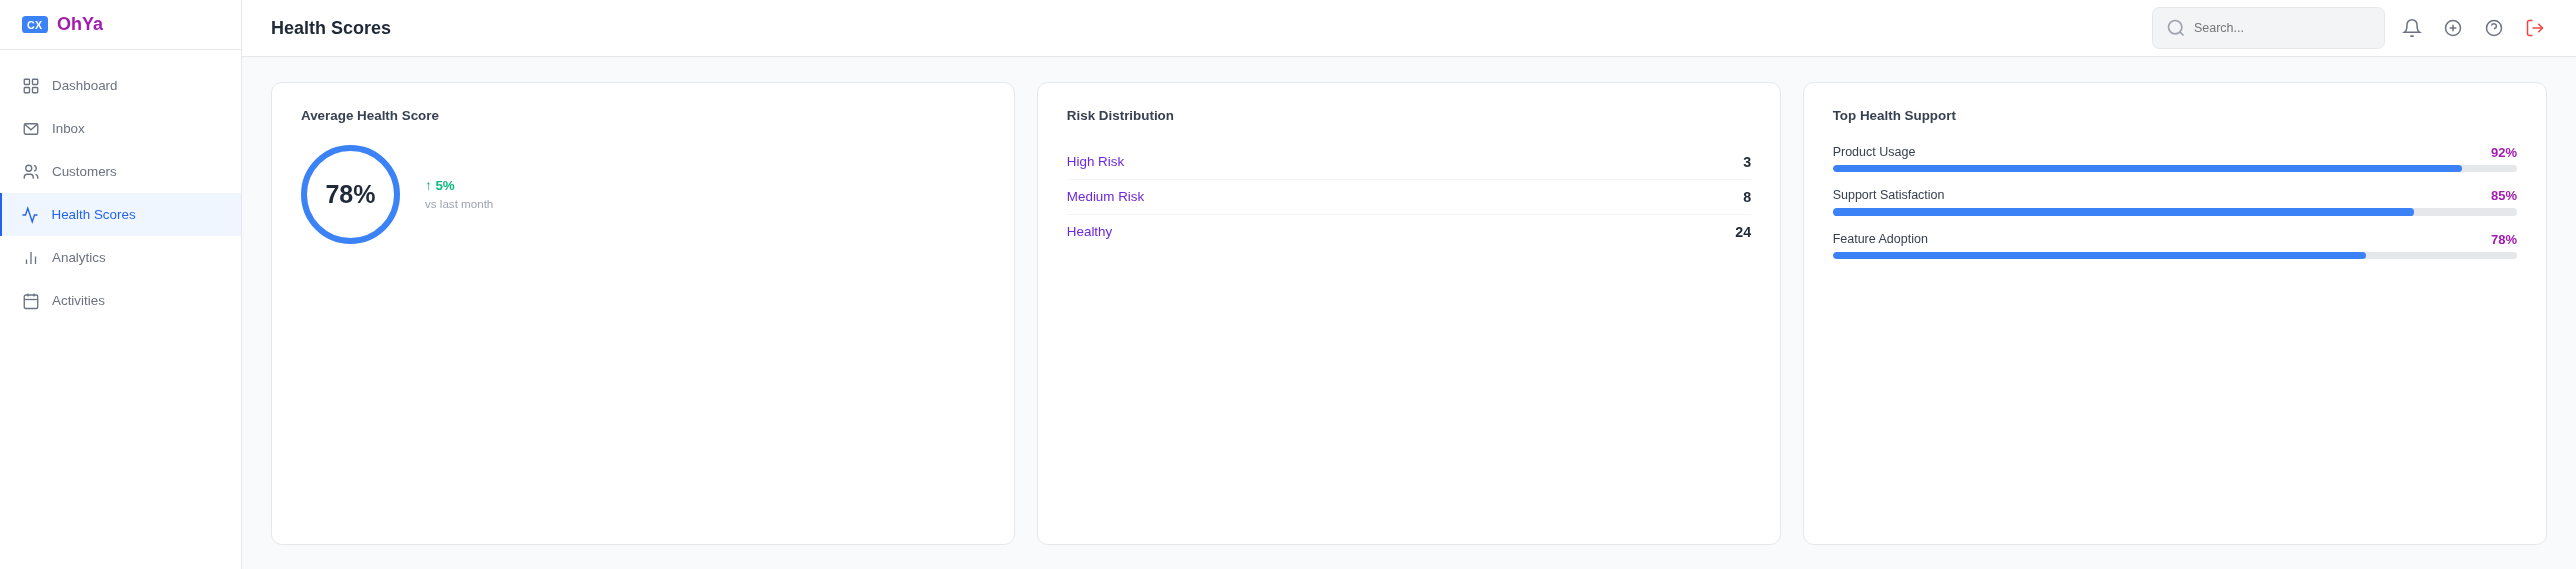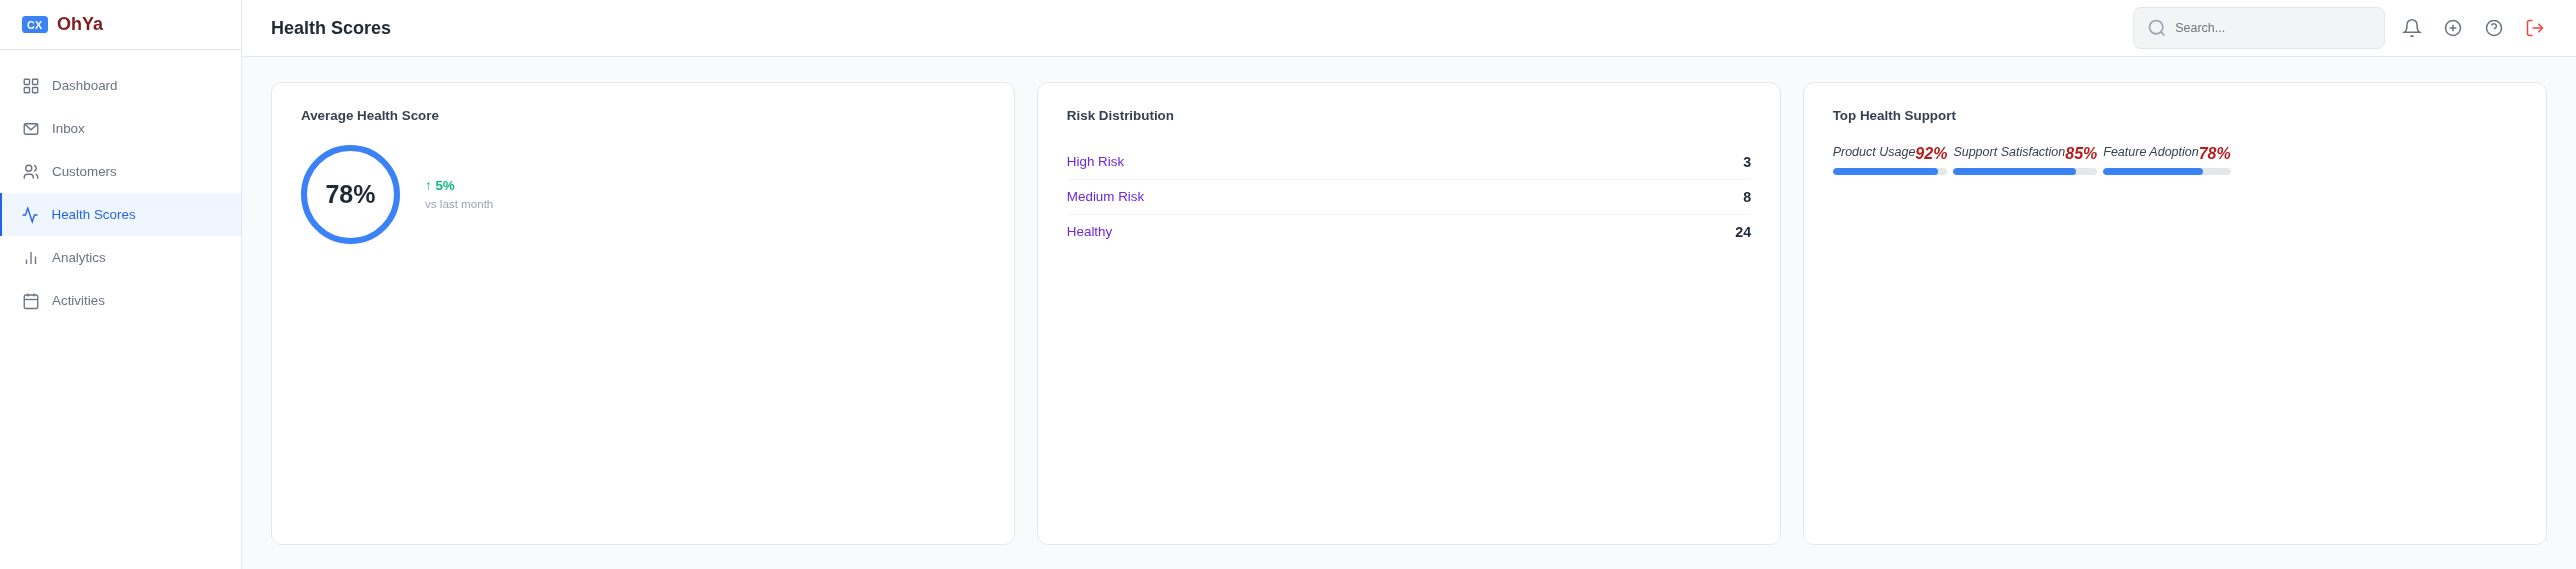--- a/index.html
+++ b/index.html
@@ -28,21 +28,21 @@
       font-size: 10.7px;
       font-weight: 700;
       padding: 2.7px 5.4px;
       border-radius: 3.6px;
       margin-right: 9px;
       letter-spacing: 0.4px;
     }
     .logo-text {
       font-size: 18px;
       font-weight: 700;
-      color: #7f1d1d;
+      color: #a21caf;
       text-align: center;
     }
     .sidebar-nav {
       padding: 14.3px 0;
       flex: 1;
       text-align: center;
     }
     .nav-item {
       display: flex;
       align-items: center;
@@ -95,21 +95,21 @@
       flex: 1;
     }
     .search-box {
       display: flex;
       align-items: center;
       background: #f3f4f6;
       border: 0.9px solid #e5e7eb;
       border-radius: 7.2px;
       padding: 7.2px 12.5px;
       gap: 7.2px;
-      width: 252px;
+      width: 233px;
     }
     .search-box input {
       border: none;
       background: transparent;
       outline: none;
       font-size: 12.5px;
       color: #9ca3af;
       width: 100%;
     }
     .topbar-actions {
@@ -195,29 +195,29 @@
       justify-content: space-between;
       padding: 9px 0;
       border-bottom: 0.9px solid #f3f4f6;
       font-size: 13.4px;
     }
     .risk-row:last-child { border-bottom: none; }
     .risk-label { color: #6d28d9; }
     .risk-count { font-weight: 700; color: #1f2937; font-size: 14.3px; }
 
     
-    .factors-list { display: flex; flex-direction: row; gap: 6px; font-style: italic; }
+    .factors-list { display: flex; flex-direction: column; gap: 16px; }
     .factor-item {}
     .factor-header {
       display: flex;
       justify-content: space-between;
       margin-bottom: 5.4px;
     }
     .factor-name { font-size: 12.5px; color: #374151; }
-    .factor-pct { font-size: 16px; font-weight: 700; color: #b91c1c; }
+    .factor-pct { font-size: 13px; font-weight: 700; color: #a21caf; }
     .progress-bar-bg {
       height: 7.2px;
       background: #e5e7eb;
       border-radius: 3.6px;
       overflow: hidden;
     }
     .progress-bar-fill {
       height: 100%;
       background: #3b82f6;
       border-radius: 3.6px;

